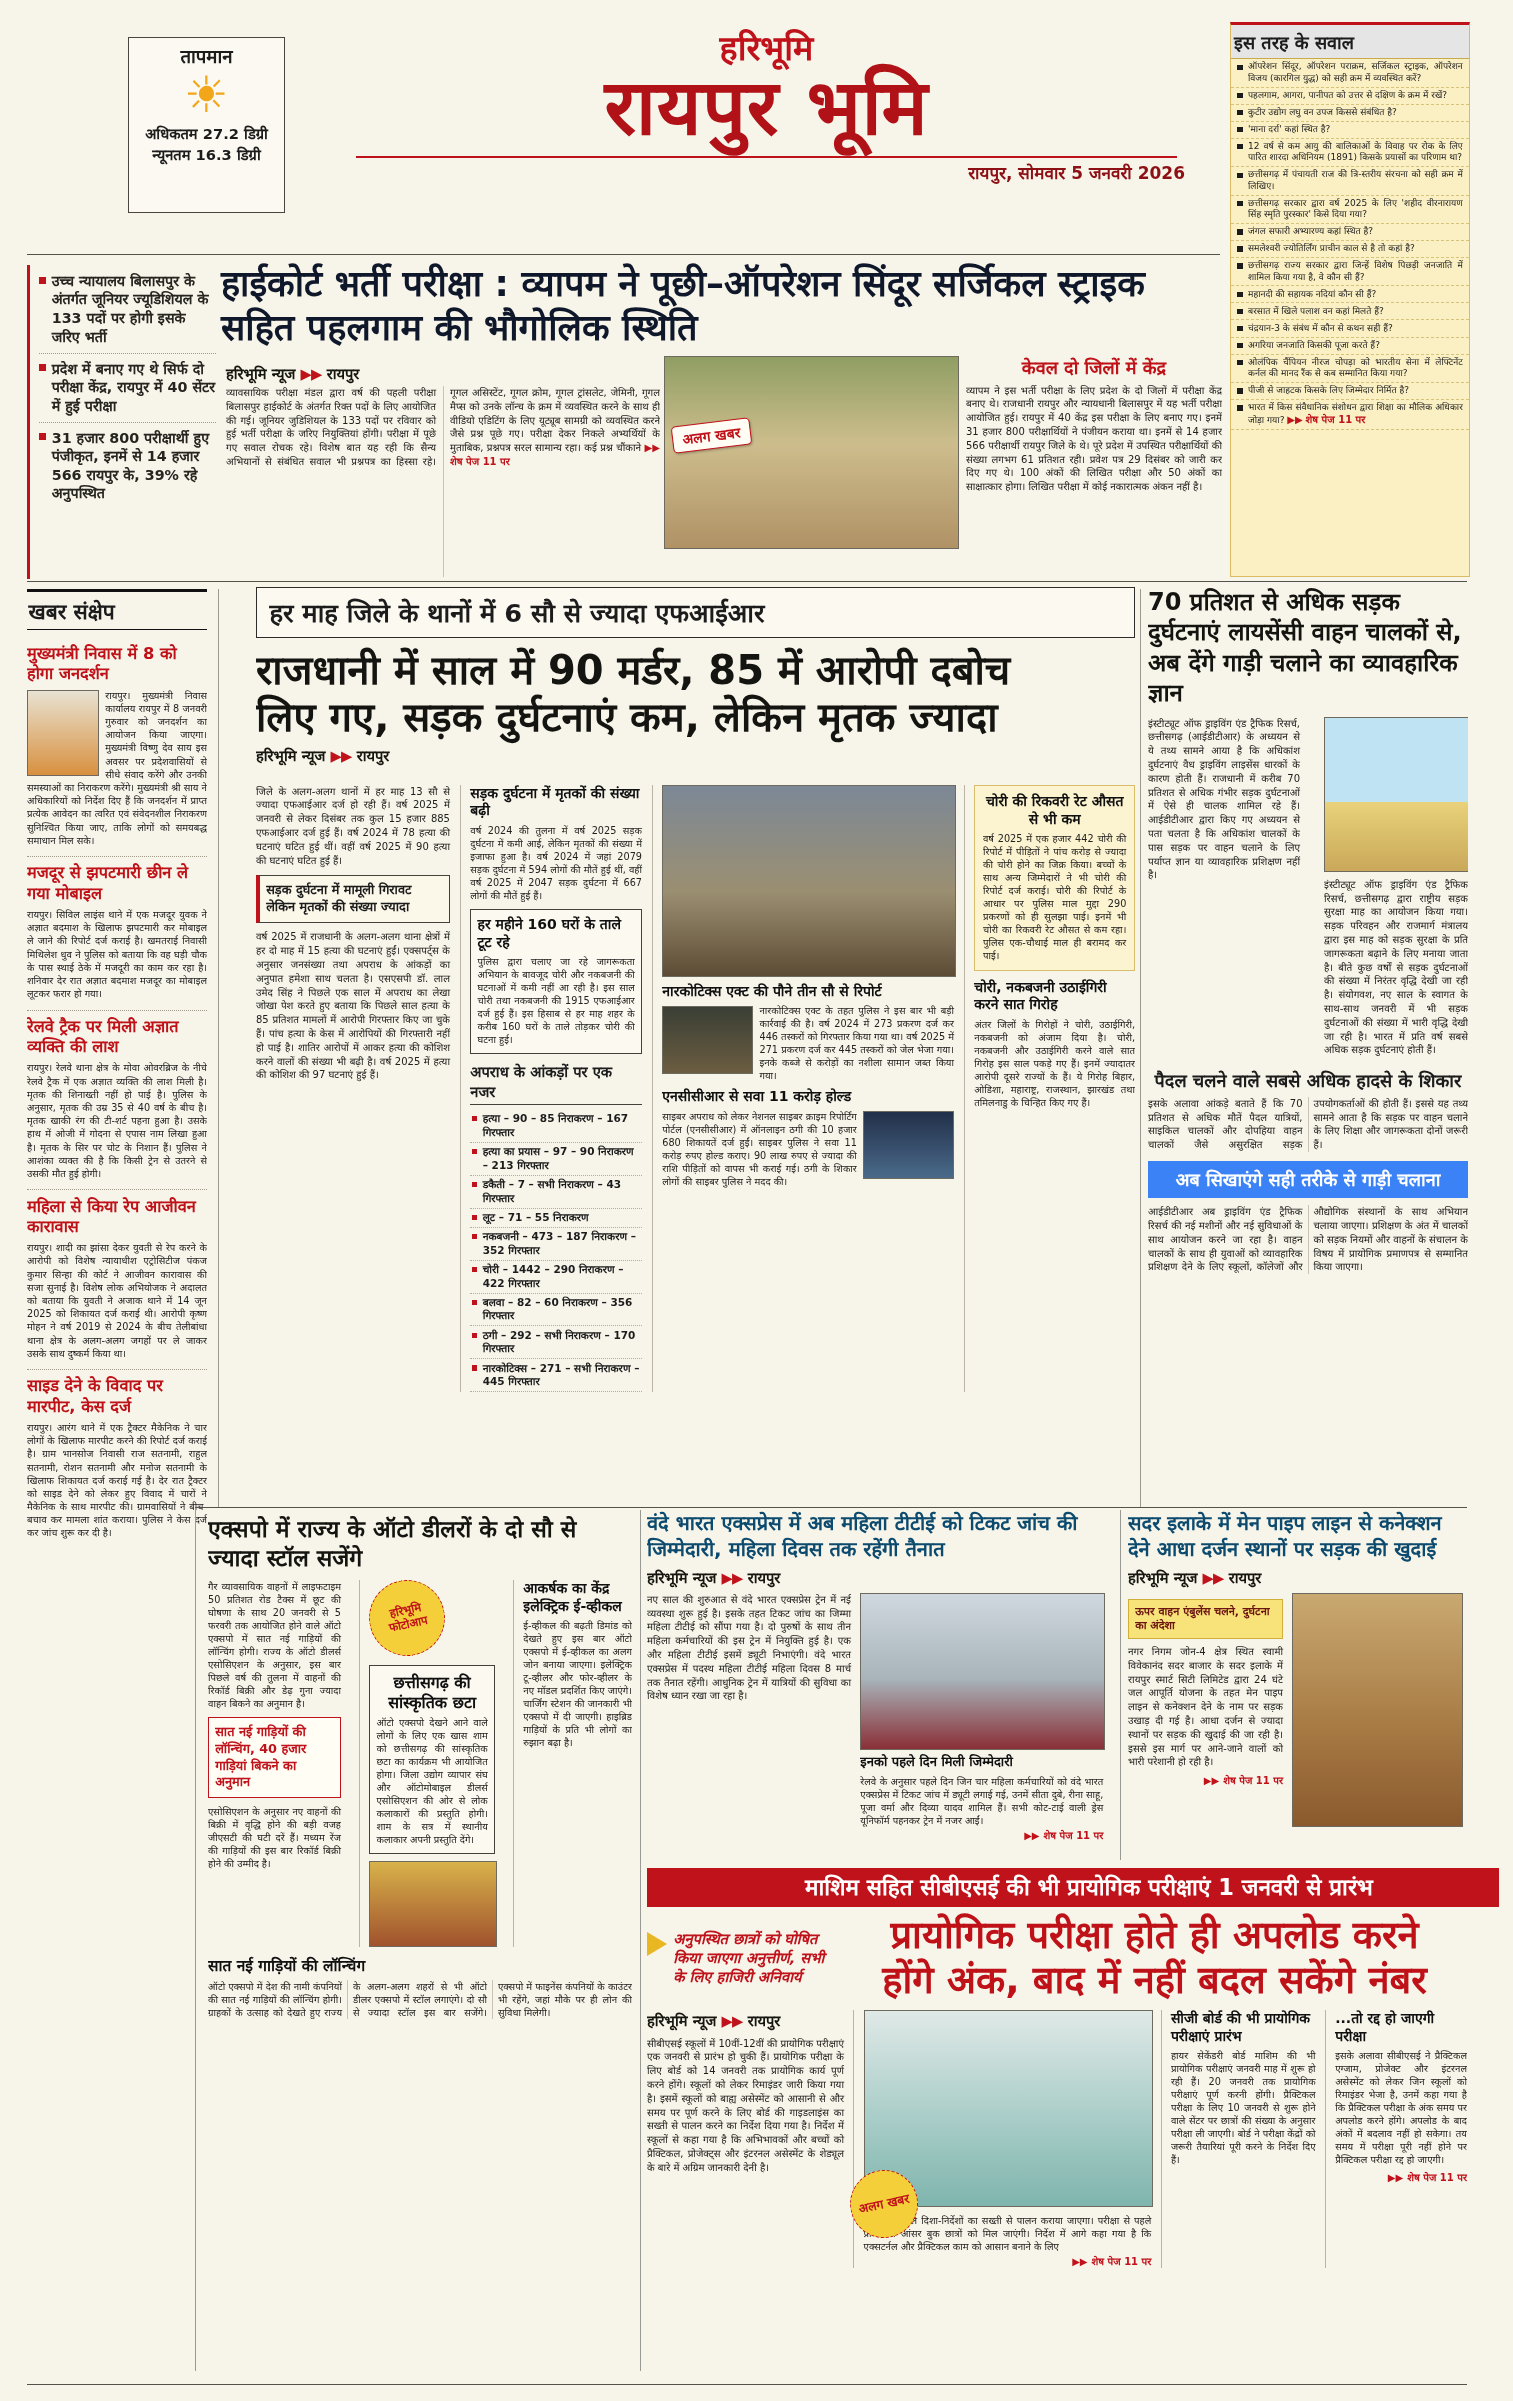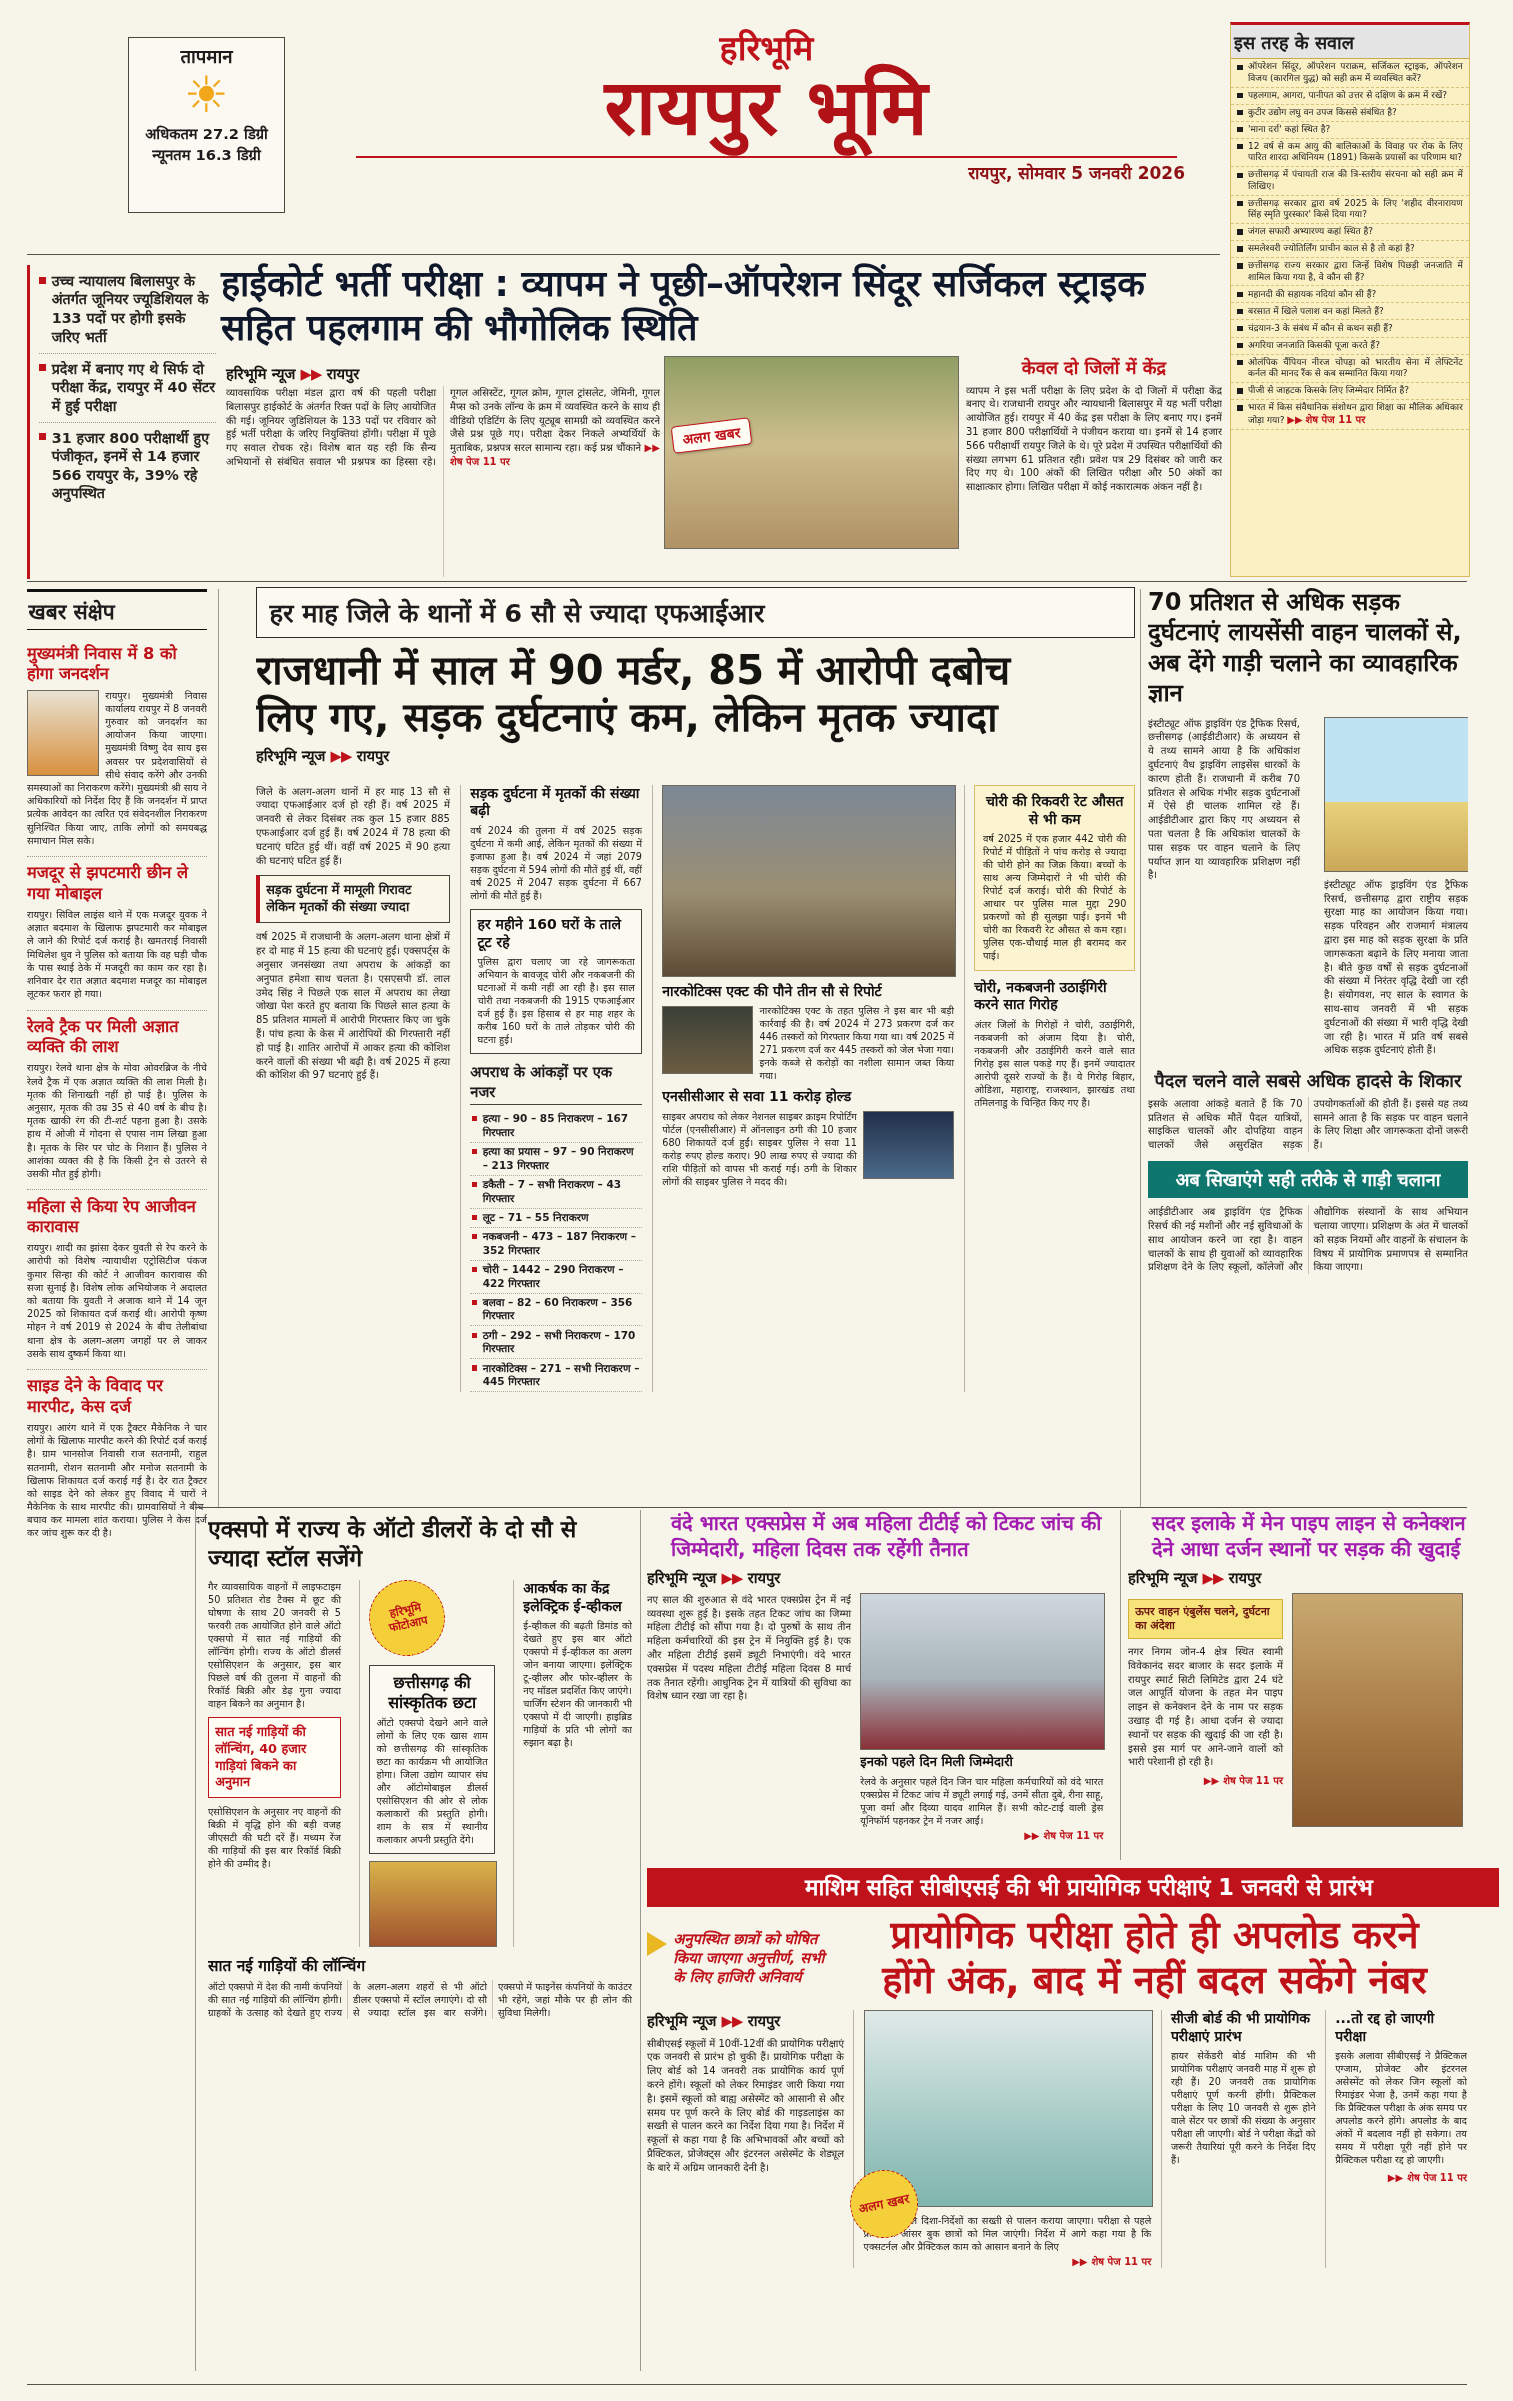--- a/index.html
+++ b/index.html
@@ -64,32 +64,32 @@
   .hl-box{border:1.5px solid #44413a;border-left:4.6px solid #c0121a;padding:6.2px;margin:7.7px 0;font-size:12.8px;font-weight:bold;line-height:1.3;background:#fbf7e9;}
   .boxed{border:1.5px solid #44413a;padding:6.2px;margin:7.7px 0;background:#fbf9f0;}
   .stats-title{font-weight:bold;font-size:14.7px;border-bottom:1.5px solid #44413a;padding-bottom:3.1px;margin:7.7px 0 4.6px;}
   .stat-row{font-size:10.5px;font-weight:bold;line-height:1.3;padding:2.3px 0 2.3px 12.4px;position:relative;border-bottom:0.8px dotted #b3ad9b;}
   .stat-row::before{content:"";position:absolute;left:1.5px;top:6.2px;width:5.4px;height:5.4px;background:#c0121a;}
   .ybox{background:#fcf3d0;border:0.8px solid #d8bd6a;padding:7.7px;}
   
   .idtr-head{font-size:24px;font-weight:800;line-height:1.27;color:#141410;}
   .idtr-grid{display:grid;grid-template-columns:152px 1fr;column-gap:24px;margin-top:7.7px;}
   .center-sub{font-size:18px;font-weight:bold;text-align:center;margin:11px 0 4.6px;}
-  .red-banner{background:#0f766e;color:#fff;font-weight:bold;font-size:18px;text-align:center;padding:6.2px 3.1px;margin:9.3px 0 7.7px;}
+  .red-banner{background:#3b82f6;color:#fff;font-weight:bold;font-size:18px;text-align:center;padding:6.2px 3.1px;margin:9.3px 0 7.7px;}
   .two-col{column-count:2;column-gap:11px;column-rule:0.8px solid #c9c4b4;}
   .three-col{column-count:3;column-gap:11px;column-rule:0.8px solid #c9c4b4;}
   
   .expo-head{font-size:23px;font-weight:800;line-height:1.28;color:#141410;margin-bottom:6.2px;}
   .expo-grid{display:grid;grid-template-columns:133px 136px 1fr;column-gap:18px;}
   .expo-grid>div+div{border-left:0.8px solid #b9b4a4;padding-left:9.3px;}
   .redbox{border:1.5px solid #c0121a;color:#c0121a;font-weight:bold;font-size:12.8px;line-height:1.3;padding:6.2px;margin:7px 0;background:#fffdf4;}
   .stamp{width:76px;height:76px;border-radius:50%;background:#f5cf3a;border:1.5px dashed #c0121a;color:#c0121a;font-weight:bold;font-size:11.6px;display:flex;align-items:center;justify-content:center;text-align:center;transform:rotate(-12deg);padding:4.6px;box-sizing:border-box;line-height:1.2;}
   .stamp-sm{width:68px;height:68px;font-size:12.4px;}
   
-  .story-head{font-size:20px;font-weight:800;line-height:1.3;color:#a21caf;margin-left:24px;}
+  .story-head{font-size:20px;font-weight:800;line-height:1.3;color:#0c4a6e;}
   .note-box{background:#f8e27a;border:0.8px solid #cfae3a;font-weight:bold;font-size:11px;line-height:1.3;padding:4.6px 6.2px;margin:6.2px 0;color:#6b1410;}
   .exam-banner{background:#c0121a;color:#fff;font-weight:bold;font-size:22.5px;text-align:center;line-height:39px;}
   .exam-kicker{display:flex;gap:6.2px;align-items:flex-start;width:184px;}
   .flag{width:0;height:0;border-left:20px solid #e8b722;border-top:12.4px solid transparent;border-bottom:12.4px solid transparent;flex:0 0 auto;margin-top:3.1px;}
   .exam-kicker-text{color:#c0121a;font-weight:bold;font-size:14.7px;line-height:1.3;font-style:italic;}
   .exam-head{font-size:38px;font-weight:800;color:#bf1218;line-height:1.18;text-align:center;}
   .exam-grid{display:grid;grid-template-columns:197px 298px 155px 1fr;column-gap:9.3px;margin-top:7.7px;}
   .exam-grid>div+div{border-left:0.8px solid #b9b4a4;padding-left:9.3px;}
 </style>
 </head>

